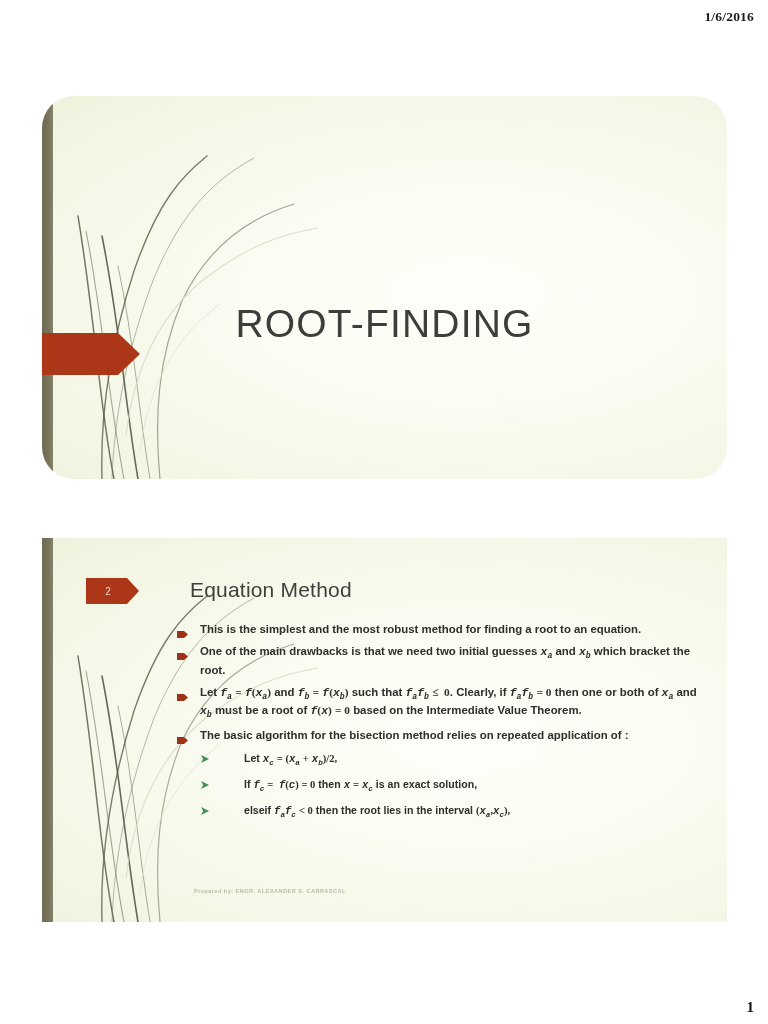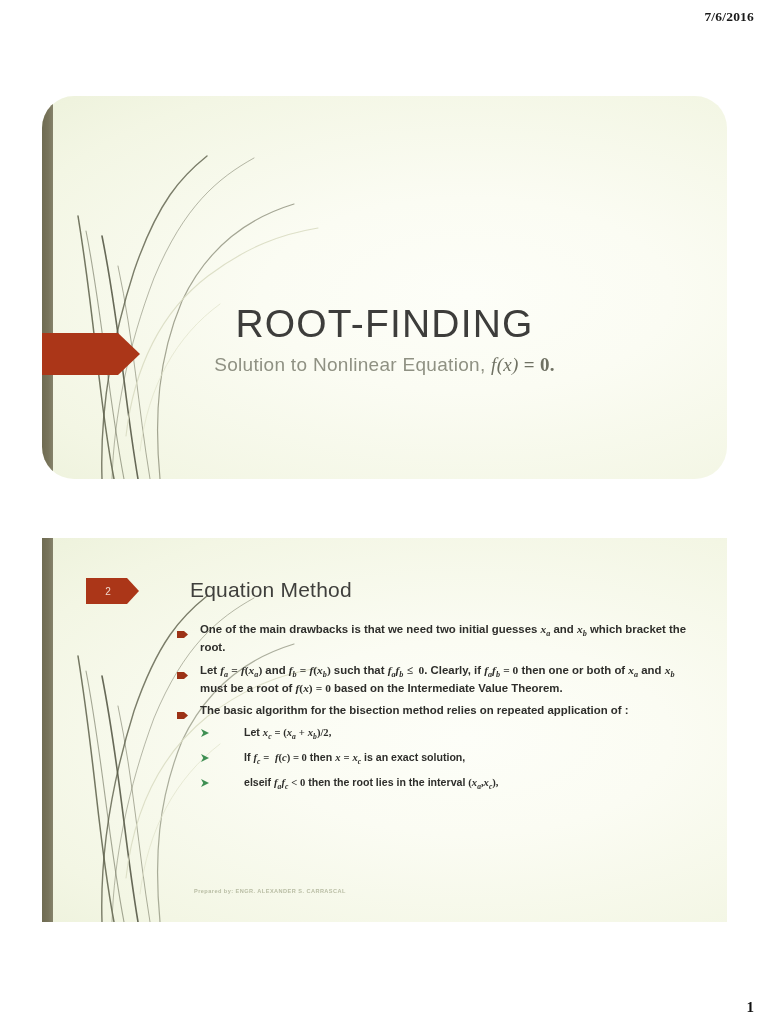--- a/index.html
+++ b/index.html
@@ -151,38 +151,38 @@
   }
   .lvl2 > .bullet2 {
     position: absolute;
     left: 24px;
     top: 2px;
     width: 10px;
     height: 10px;
   }
 
   
-  .mi { font-family: Liberation Serif, serif; font-style: italic; font-weight: bold; }
+  .mi { font-family: Liberation Mono, monospace; font-style: italic; font-weight: bold; }
   .mn { font-family: "Liberation Serif", serif; font-style: normal; font-weight: bold; }
   .mi sub, .mn sub { font-size: 0.72em; font-style: italic; }
 
   .prepared-by {
     position: absolute;
     left: 152px;
     bottom: 28px;
     font-size: 5.6px;
     letter-spacing: 0.45px;
     color: #b9bda4;
     font-weight: bold;
   }
 </style>
 </head>
 <body>
 
-<div class="page-date">7/6/2016</div>
+<div class="page-date">1/6/2016</div>
 
 <div class="slide slide-1">
 
   <div class="edge-bar"></div>
 
   <div class="grass">
     <svg viewBox="0 0 330 383" preserveAspectRatio="none">
       <g fill="none" stroke-linecap="round">
         <path d="M72,383 C56,300 54,230 36,120" stroke="#5c5f49" stroke-width="1.5" opacity="0.85"></path>
         <path d="M82,383 C66,300 60,215 44,135" stroke="#6d705a" stroke-width="1.1" opacity="0.6"></path>
@@ -198,23 +198,20 @@
   </div>
 
   <div class="chev-wrap" style="left:0; top:237px;">
     <svg width="100" height="42" viewBox="0 0 100 42">
       <polygon points="0,0 76,0 98,21 76,42 0,42" fill="#ab3618"></polygon>
     </svg>
   </div>
 
   <div class="title-block">
     <div class="deck-title">ROOT-FINDING</div>
-    <div class="deck-subtitle">
-      <span>Solution to Nonlinear Equation, </span><span class="mathi">f</span><span class="mathi">(x)</span><span class="mathb"> = 0.</span>
-    </div>
   </div>
 </div>
 
 <div class="slide slide-2">
 
   <div class="edge-bar"></div>
 
   <div class="grass">
     <svg viewBox="0 0 330 384" preserveAspectRatio="none">
       <g fill="none" stroke-linecap="round">
@@ -235,20 +232,28 @@
     <svg width="54" height="26" viewBox="0 0 54 26">
       <polygon points="0,0 41,0 53,13 41,26 0,26" fill="#ab3618"></polygon>
       <text x="22" y="17" font-family="Liberation Sans, sans-serif" font-size="10" fill="#f0d9cf" text-anchor="middle">2</text>
     </svg>
   </div>
 
   <div class="slide-title">Equation Method</div>
 
   <div class="body-list">
 
+    <div class="lvl1">
+      <span class="bullet">
+        <svg width="11" height="7" viewBox="0 0 11 7">
+            <polygon points="0,0 7,0 11,3.5 7,7 0,7" fill="#9c3216"></polygon>
+          </svg>
+      </span>
+      <span>This is the simplest and the most robust method for finding a root to an equation.</span>
+    </div>
 
     <div class="lvl1">
       <span class="bullet">
         <svg width="11" height="7" viewBox="0 0 11 7">
             <polygon points="0,0 7,0 11,3.5 7,7 0,7" fill="#9c3216"></polygon>
           </svg>
       </span>
       <span>One of the main drawbacks is that we need two initial guesses <span class="mi">x<sub>a</sub></span> and <span class="mi">x<sub>b</sub></span> which bracket the root.</span>
     </div>
 

